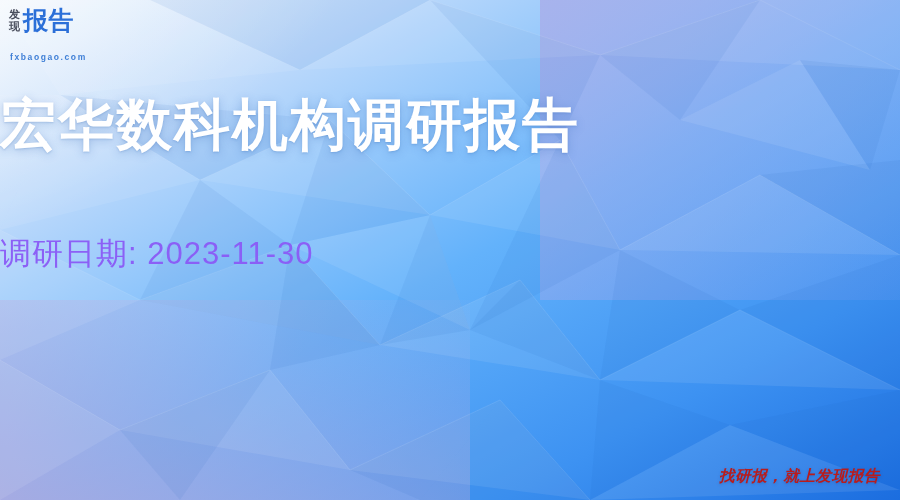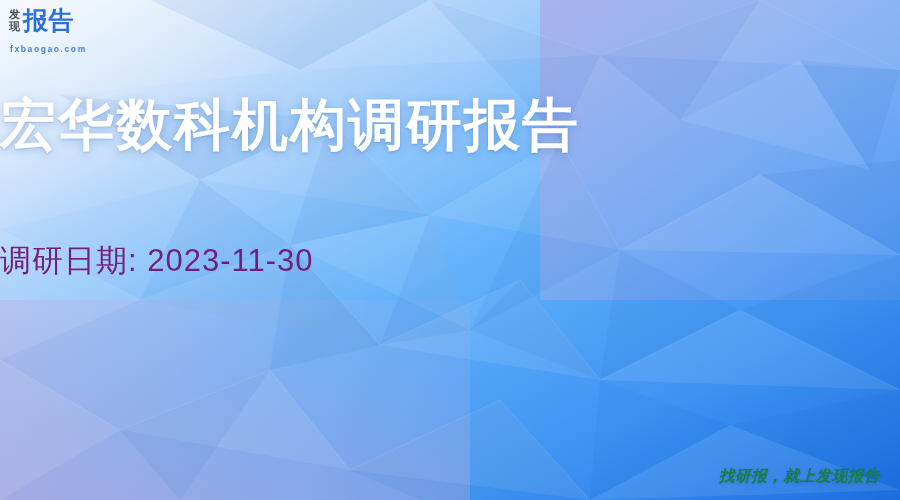--- a/index.html
+++ b/index.html
@@ -52,21 +52,21 @@
     letter-spacing: 0px;
   }
   .logo-main {
     font-size: 25px;
     font-weight: 700;
     color: #2b6fd8;
     letter-spacing: 0.5px;
     line-height: 27px;
   }
   .logo-domain {
-    margin-top: 10px;
+    margin-top: 18px;
     margin-left: 1px;
     font-size: 8.5px;
     font-weight: 700;
     color: #3f7fd6;
     letter-spacing: 1.6px;
     line-height: 10px;
   }
   .main-title {
     position: absolute;
     left: 0;
@@ -76,39 +76,39 @@
     font-weight: 800;
     color: #ffffff;
     letter-spacing: 2px;
     line-height: 74px;
     text-shadow: 0 2px 10px rgba(40, 95, 175, 0.28),
                  0 1px 2px rgba(40, 95, 175, 0.22);
   }
   .subtitle {
     position: absolute;
     left: 0;
-    top: 239px;
+    top: 232px;
     width: 752px;
     font-size: 31px;
     font-weight: 400;
-    color: #701a75;
+    color: #8b5cf6;
     letter-spacing: 1px;
     line-height: 44px;
     opacity: 0.96;
   }
 
   
   .tagline {
     position: absolute;
     right: 20px;
     bottom: 14px;
     font-size: 15.5px;
     font-weight: 800;
     font-style: italic;
-    color: #15803d;
+    color: #b91c1c;
     letter-spacing: 0.6px;
     line-height: 20px;
     text-shadow: 0 1px 3px rgba(20, 70, 150, 0.35);
   }
 </style>
 </head>
 <body>
 
 <div id="slide">
 

